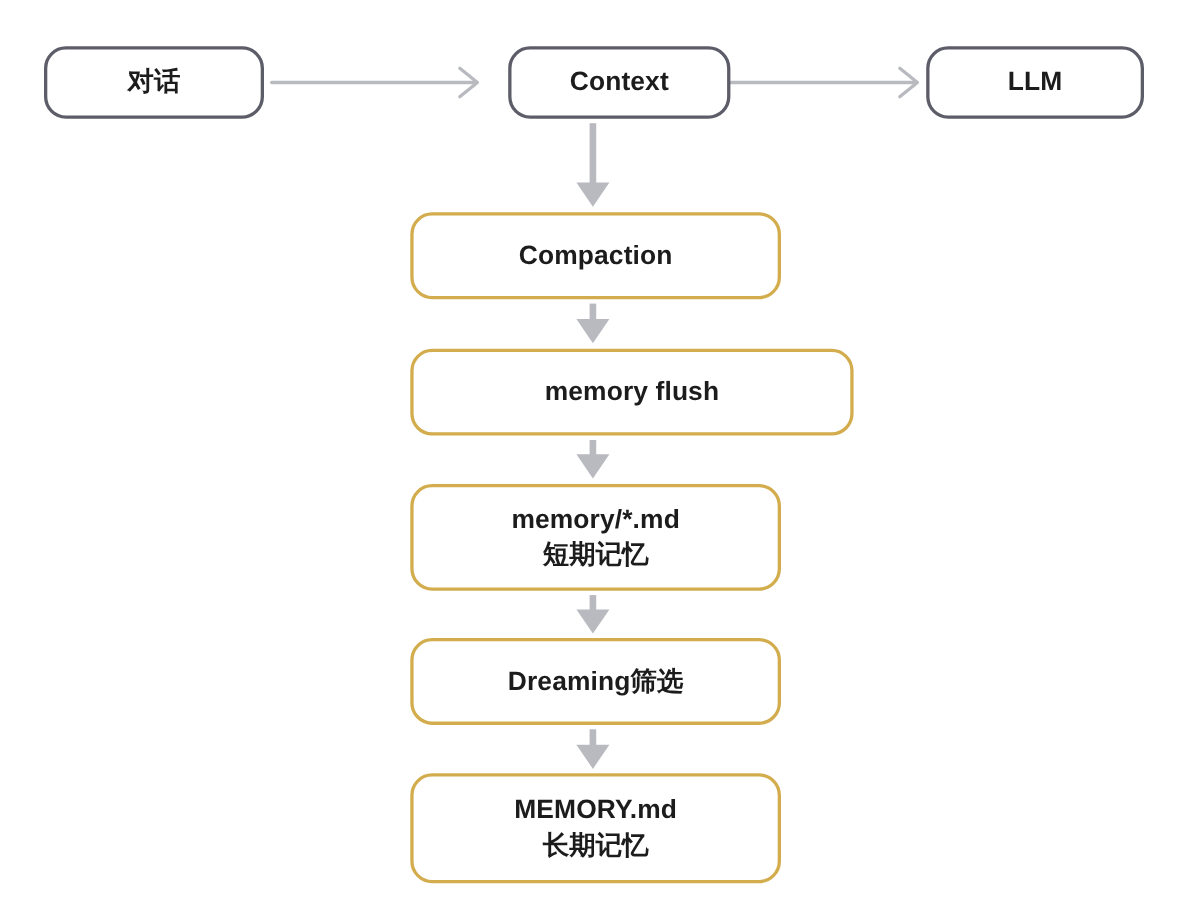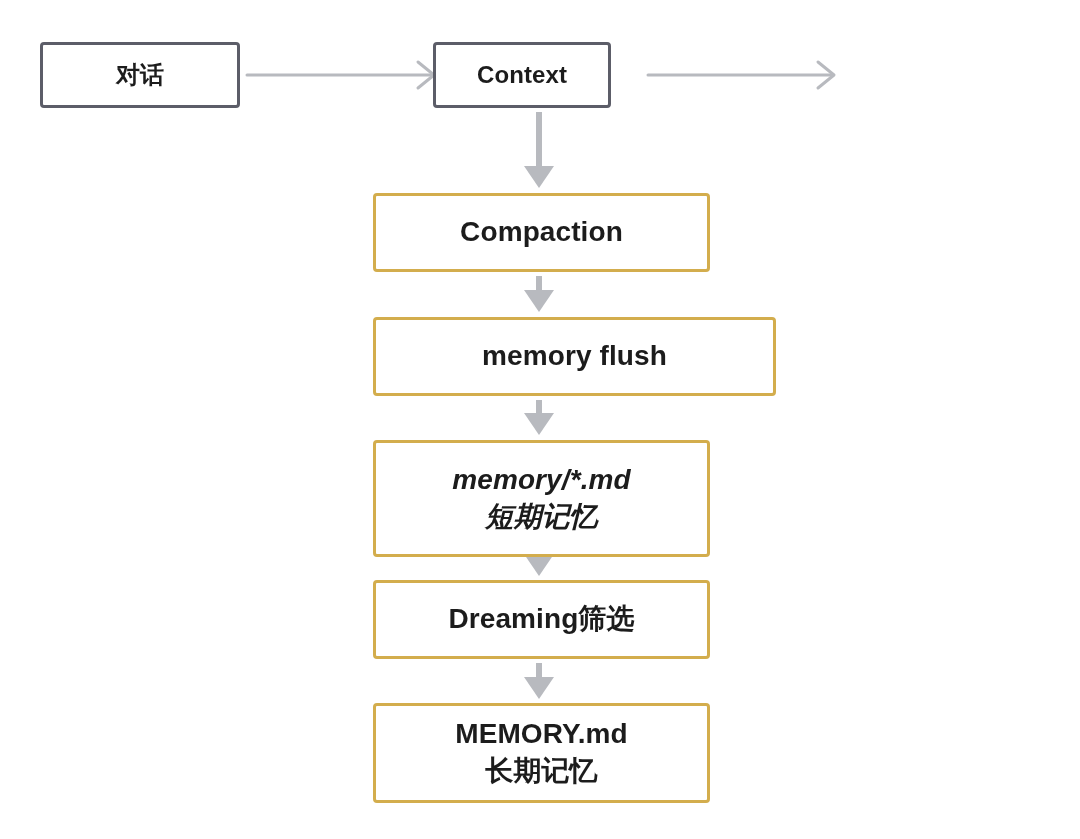--- a/index.html
+++ b/index.html
@@ -23,52 +23,52 @@
     left: 0;
     top: 0;
     width: 1080px;
     height: 839px;
     pointer-events: none;
   }
   .node {
     position: absolute;
     box-sizing: border-box;
     background: #ffffff;
-    border-radius: 4px;
+    border-radius: 20px;
     display: flex;
     flex-direction: column;
     align-items: center;
     justify-content: center;
     text-align: center;
     color: #1c1c1c;
     font-weight: bold;
     line-height: 1.32;
     letter-spacing: 0.1px;
   }
   .node.dark {
     border: 3px solid #5c5d68;
     font-size: 24px;
   }
   .node.gold {
     border: 3px solid #d3ad4d;
-    font-size: 28px;
+    font-size: 24px;
   }
   .node .line2 {
     display: block;
   }
 
   
   #node-dialogue { left: 40px;  top: 42px; width: 200px; height: 66px; }
-  #node-context  { left: 433px; top: 42px; width: 178px; height: 66px; }
+  #node-context  { left: 462px; top: 42px; width: 202px; height: 66px; }
   #node-llm      { left: 842px; top: 42px; width: 198px; height: 66px; }
 
   
   #node-compaction   { left: 373px; top: 193px; width: 337px; height: 79px; }
   #node-memory-flush { left: 373px; top: 317px; width: 403px; height: 79px; }
-  #node-memory-md    { left: 373px; top: 440px; width: 337px; height: 117px; font-style: italic; }
+  #node-memory-md    { left: 373px; top: 440px; width: 337px; height: 97px; }
   #node-dreaming     { left: 373px; top: 580px; width: 337px; height: 79px; }
   #node-memory-long  { left: 373px; top: 703px; width: 337px; height: 100px; }
 </style>
 </head>
 <body>
 
 <div id="canvas">
 
   <svg class="arrow-layer" viewBox="0 0 1080 839">
 
@@ -104,20 +104,23 @@
   </svg>
 
   <div class="node dark" id="node-dialogue">
     <span class="line1">对话</span>
   </div>
 
   <div class="node dark" id="node-context">
     <span class="line1">Context</span>
   </div>
 
+  <div class="node dark" id="node-llm">
+    <span class="line1">LLM</span>
+  </div>
 
   <div class="node gold" id="node-compaction">
     <span class="line1">Compaction</span>
   </div>
 
   <div class="node gold" id="node-memory-flush">
     <span class="line1">memory flush</span>
   </div>
 
   <div class="node gold" id="node-memory-md">

